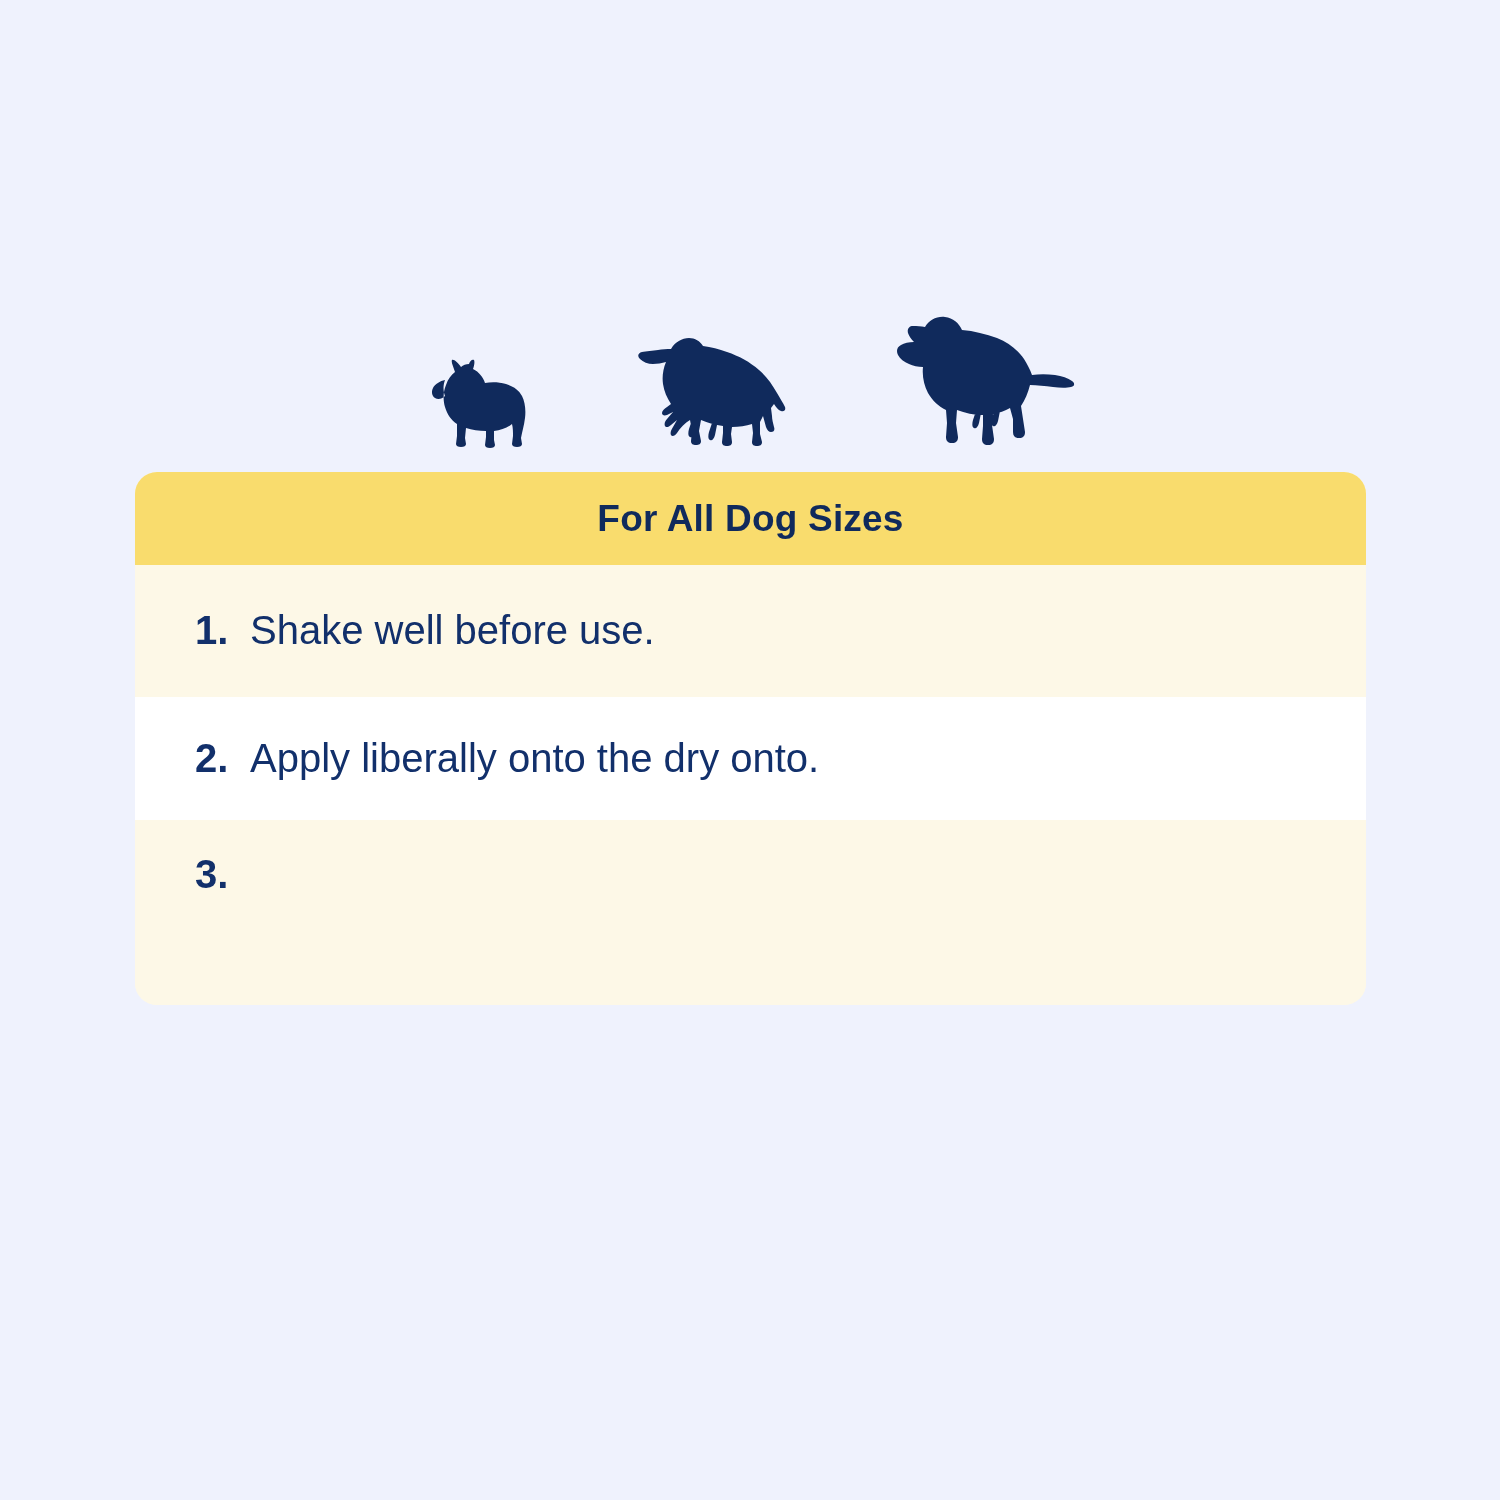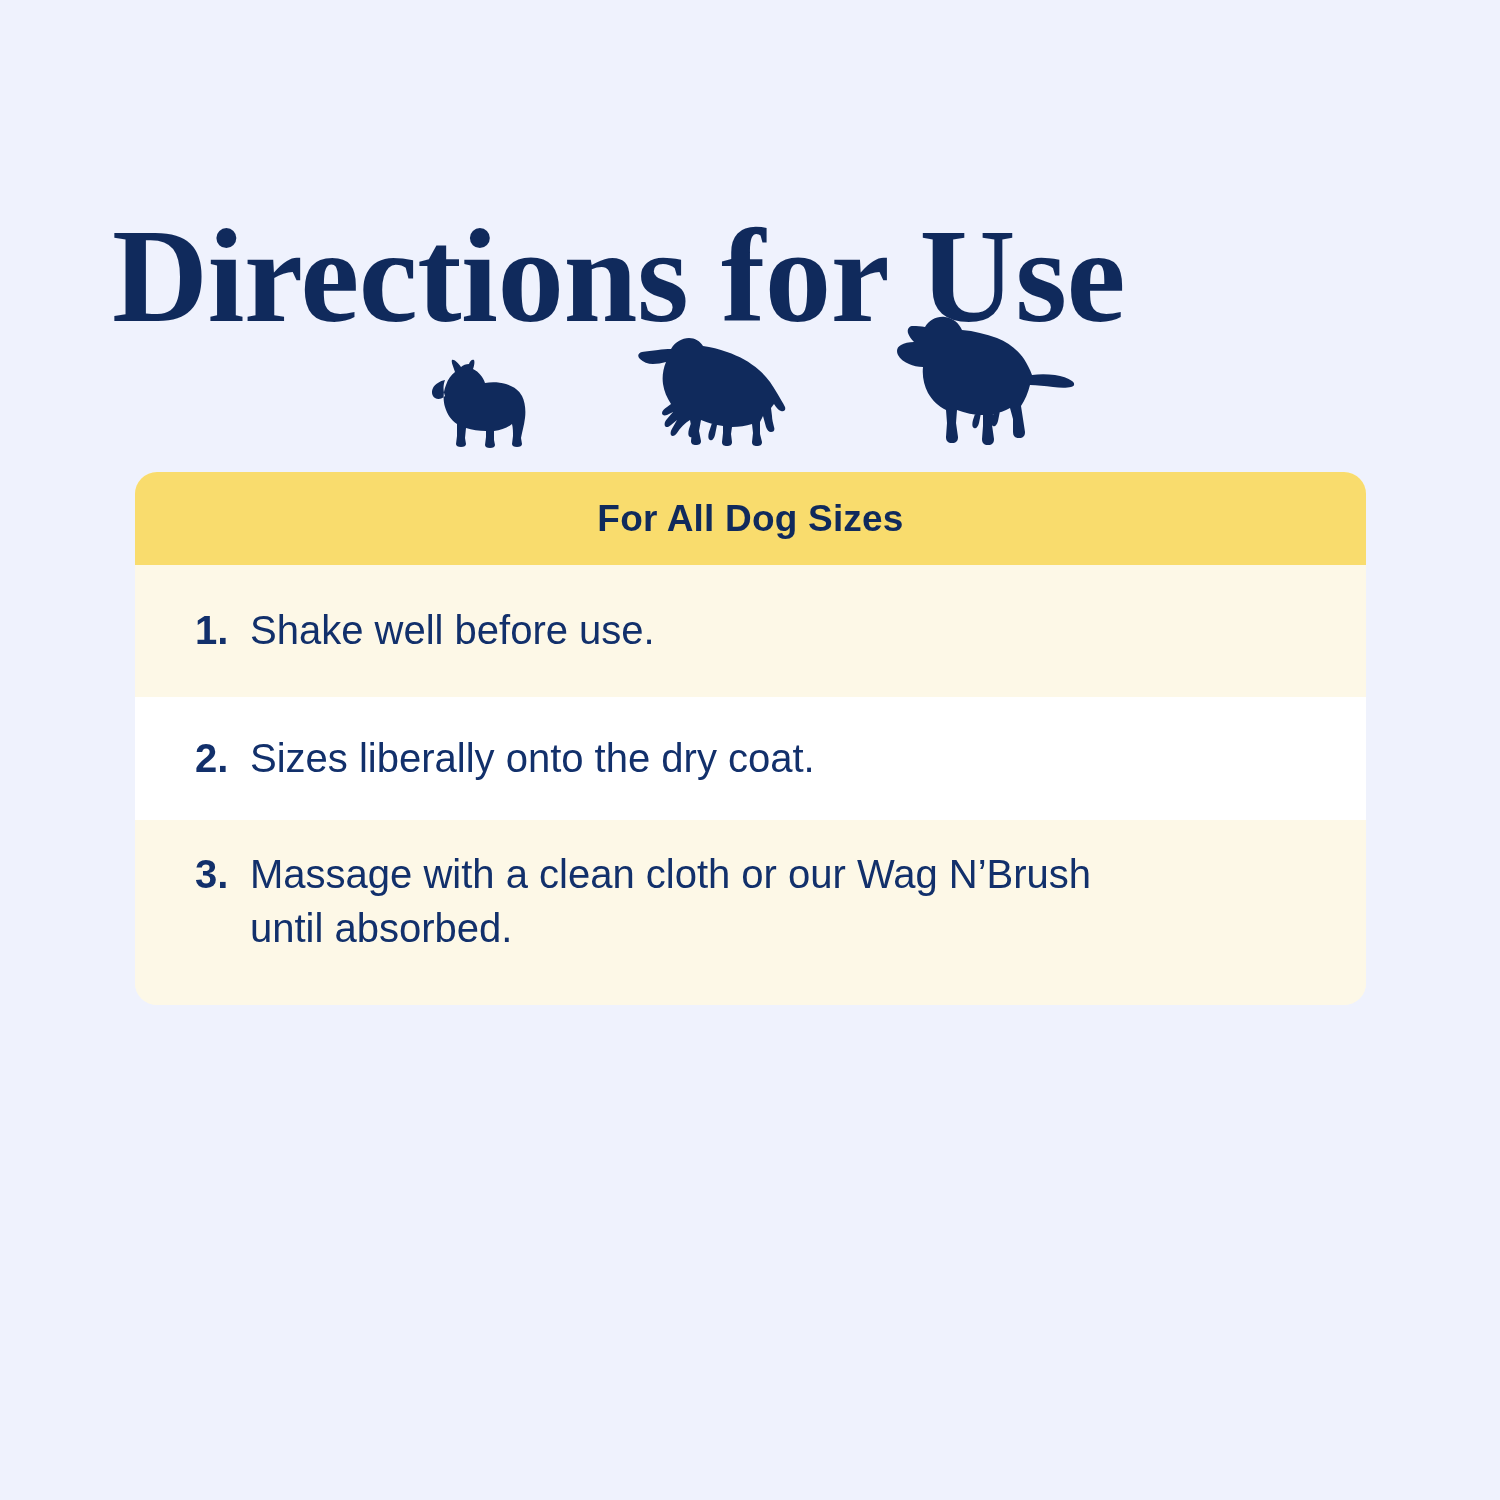--- a/index.html
+++ b/index.html
@@ -125,21 +125,20 @@
     font-size: 37px;
     line-height: 1.48;
     font-weight: 400;
   }
 </style>
 </head>
 <body>
 
 <div class="page">
 
-  <h1 class="title">Directions for Use</h1>
 
   <div class="dogs">
 
     <span class="dog dog-small">
       <svg viewBox="0 0 110 92" width="110" height="92" aria-hidden="true">
         <path fill="#102a5c" d="M30 14 C28 8 26 4 27 2 C29 1 33 5 36 9 C38 7 41 6 44 6 C45 3 47 1 49 2 C50 4 49 8 48 11
           C54 14 58 19 60 25 C66 24 74 24 81 26 C88 28 94 32 97 38 C100 44 101 52 100 60
           C99 68 97 74 96 80 L97 86 C97 88 95 89 92 89 C89 89 87 88 87 86 L88 78
           C88 74 88 70 87 66 C82 70 76 72 69 73 L69 82 L70 87 C70 89 68 90 65 90 C62 90 60 89 60 87
           L61 79 L61 73 C54 73 47 72 41 70 L40 80 L41 86 C41 88 39 89 36 89 C33 89 31 88 31 86
@@ -190,28 +189,24 @@
 
     <div class="steps">
 
       <div class="step cream step-1">
         <span class="step-num">1.</span>
         <span class="step-text">Shake well before use.</span>
       </div>
 
       <div class="step white step-2">
         <span class="step-num">2.</span>
-        <span class="step-text">Sizes liberally onto the dry coat.</span>
+        <span class="step-text">Apply liberally onto the dry onto.</span>
       </div>
 
       <div class="step cream step-3">
         <span class="step-num">3.</span>
-        <span class="step-text">
-          <span>Massage with a clean cloth or our Wag N’Brush</span>
-          <span class="step-text-line2">until absorbed.</span>
-        </span>
       </div>
 
     </div>
   </div>
 
 
 </div>
 
 </body></html>

